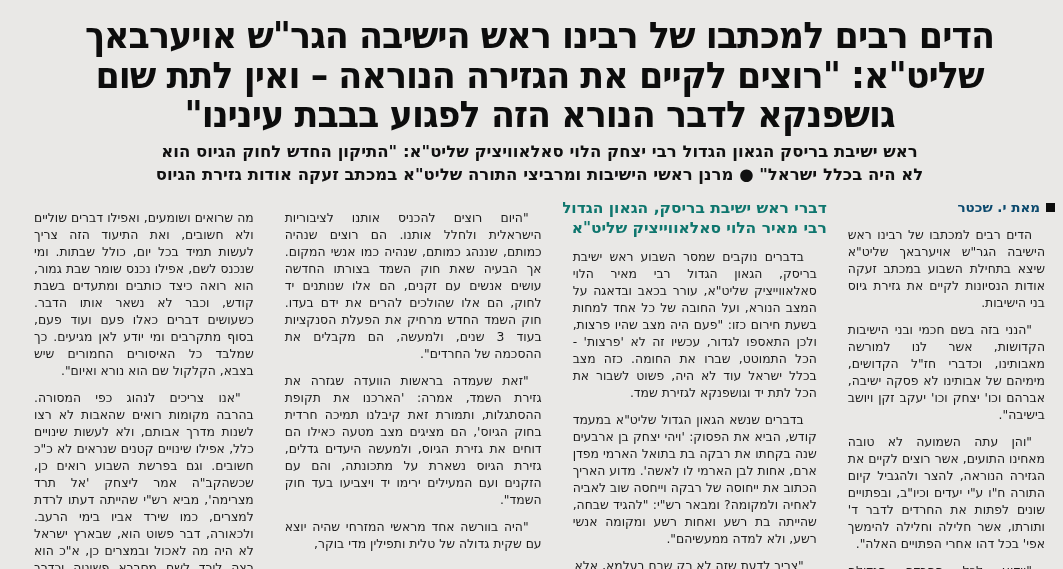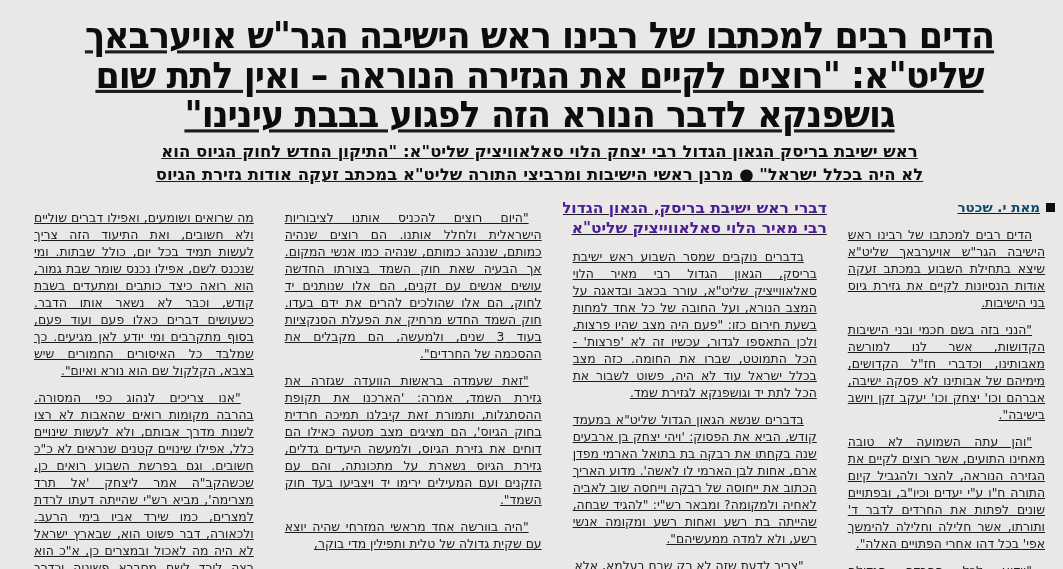--- a/index.html
+++ b/index.html
@@ -4,21 +4,21 @@
 <style>
   html, body { margin: 0; padding: 0; }
   body {
     width: 1063px; height: 569px;
     overflow: hidden;
     background: #e9e8e6;
     font-family: "DejaVu Sans", "Liberation Sans", sans-serif;
     color: #1c1c1c;
     direction: rtl;
   }
-  .page { width: 1063px; height: 487px; box-sizing: border-box; padding: 14px 8px 0 24px; text-decoration: underline; }
+  .page { width: 1063px; height: 487px; box-sizing: border-box; padding: 14px 8px 0 24px; }
 
   .headline {
     margin: 2px 6px 0 6px;
     text-align: center;
     font-weight: 900;
     font-size: 35px;
     line-height: 38px;
     letter-spacing: -1px;
     color: #0d0d0d;
     transform: scaleY(1.04);
@@ -62,21 +62,21 @@
   }
   .byline .sq {
     width: 9px; height: 9px; background: #0d0d0d; display: inline-block; flex: 0 0 auto;
   }
 
   .col-header {
     margin: 0 0 8px 0;
     font-size: 15.5px;
     line-height: 19.5px;
     font-weight: 900;
-    color: #4c1d95;
+    color: #0f766e;
   }
   .col-header div { white-space: nowrap; }
 
   p.para { margin: 10px; text-indent: 13px; }
   p.para.no-indent { text-indent: 0; }
 </style>
 </head>
 <body>
 
 <div class="page">

